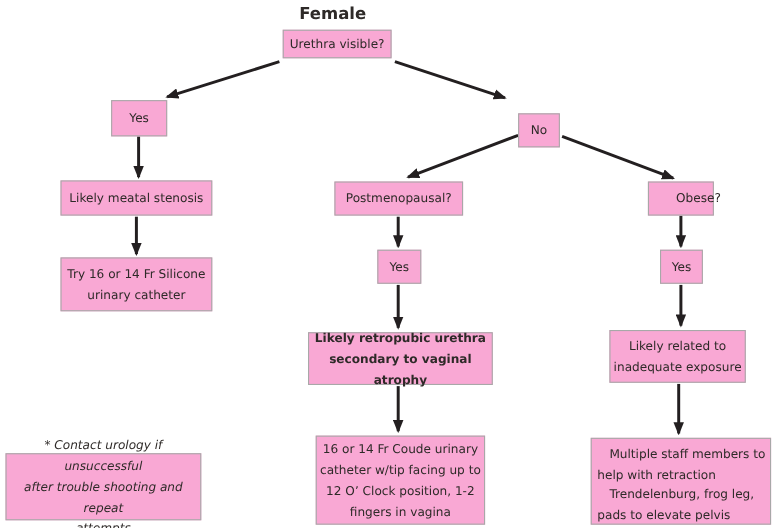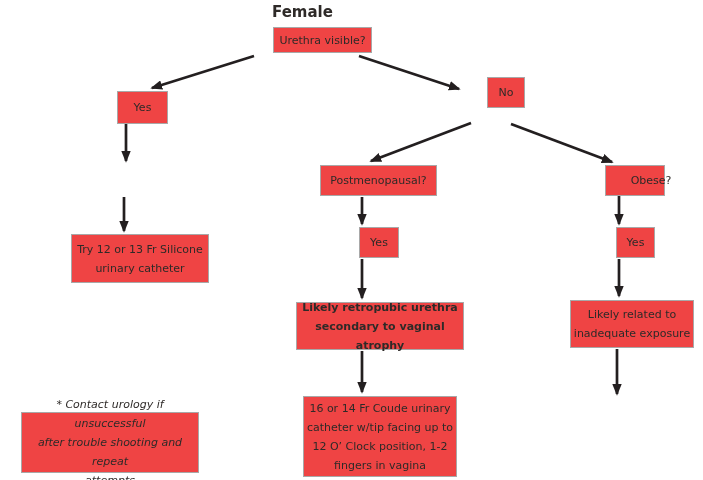--- a/index.html
+++ b/index.html
@@ -8,25 +8,25 @@
     font-family:"DejaVu Sans","Liberation Sans",sans-serif;
     color:var(--text,#2e2a28);
     overflow:hidden;
   }
   .stage{position:absolute;left:0;top:0;width:592px;height:480px;}
   .title{
     position:absolute;left:250px;top:3px;width:105px;height:18px;
     font-weight:bold;font-size:15px;text-align:center;line-height:18px;
   }
   .box{
-    position:absolute;background:#ef4444;
+    position:absolute;background:#f9a8d4;
     border:1px solid var(--box_border,#a8a8a8);
     display:flex;align-items:center;justify-content:center;
     text-align:center;font-size:11px;line-height:19px;
-    box-sizing:border-box;padding:0 2px;margin-left:16px;
+    box-sizing:border-box;padding:0 2px;
   }
   .box .txt{white-space:pre-line;}
   .box.left-align{
     justify-content:flex-start;align-items:flex-start;text-align:left;
     padding:5px 4px 0 5px;line-height:18.5px;
   }
   svg.arrows{position:absolute;left:0;top:0;width:703px;height:480px;pointer-events:none;}
   svg.arrows line{stroke:var(--arrow,#231f20);stroke-width:2.7;}
   svg.arrows #arrowhead path{fill:var(--arrow,#231f20);}
 </style>
@@ -58,27 +58,30 @@
   </svg>
 
   <div class="box" style="left:257px;top:27px;width:99px;height:26px;">
     <span class="txt">Urethra visible?</span>
   </div>
 
   <div class="box" style="left:101px;top:91px;width:51px;height:33px;">
     <span class="txt">Yes</span>
   </div>
 
-  <div class="box" style="left:471px;top:77px;width:38px;height:31px;text-align:center;">
+  <div class="box" style="left:471px;top:103px;width:38px;height:31px;text-align:center;">
     <span class="txt">No</span>
   </div>
 
+  <div class="box" style="left:55px;top:164px;width:138px;height:32px;">
+    <span class="txt">Likely meatal stenosis</span>
+  </div>
 
   <div class="box" style="left:55px;top:234px;width:138px;height:49px;">
-    <span class="txt">Try 12 or 13 Fr Silicone
+    <span class="txt">Try 16 or 14 Fr Silicone
 urinary catheter</span>
   </div>
 
   <div class="box" style="left:304px;top:165px;width:117px;height:31px;">
     <span class="txt">Postmenopausal?</span>
   </div>
 
   <div class="box" style="left:343px;top:227px;width:40px;height:31px;">
     <span class="txt">Yes</span>
   </div>
@@ -101,20 +104,26 @@
 
   <div class="box" style="left:600px;top:227px;width:39px;height:31px;">
     <span class="txt">Yes</span>
   </div>
 
   <div class="box" style="left:554px;top:300px;width:124px;height:48px;">
     <span class="txt">Likely related to
 inadequate exposure</span>
   </div>
 
+  <div class="box left-align" style="left:537px;top:398px;width:164px;height:79px;">
+    <span class="txt"> Multiple staff members to
+help with retraction
+ Trendelenburg, frog leg,
+pads to elevate pelvis</span>
+  </div>
 
   <div class="box" style="left:5px;top:412px;width:178px;height:61px;font-style:italic;">
     <span class="txt">* Contact urology if unsuccessful
 after trouble shooting and repeat
 attempts</span>
   </div>
 
 </div>
 
 </body></html>

